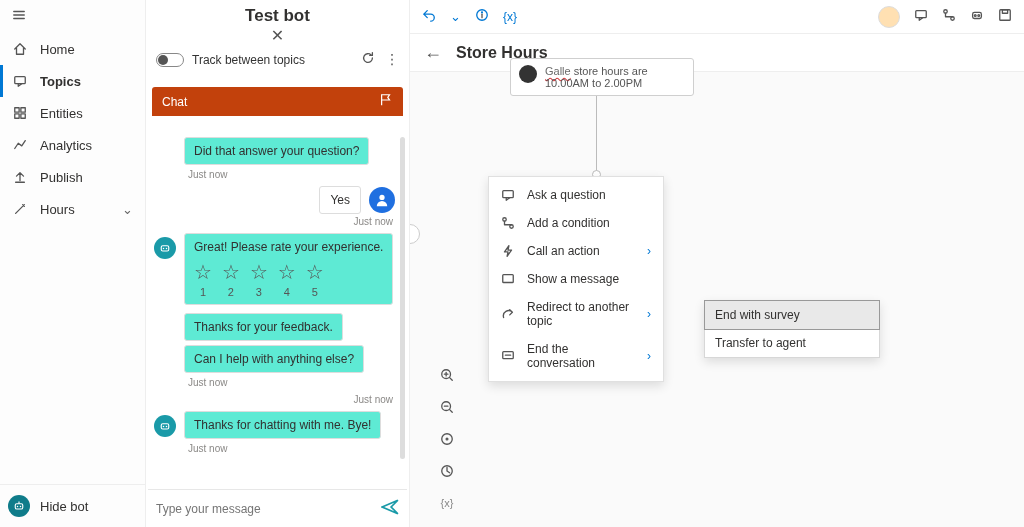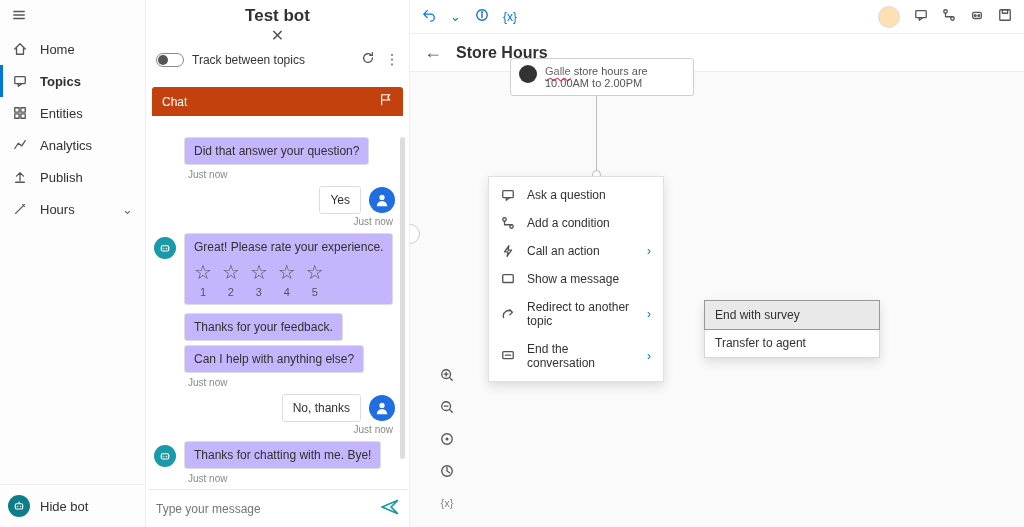--- a/index.html
+++ b/index.html
@@ -42,21 +42,21 @@
   .panel-sub .right { margin-left:auto; display:flex; gap:10px; color:#555; }
   .chat-header {
     background:#c2410c; color:#fff; font-size:12px; display:flex; align-items:center; justify-content:space-between;
     padding:6px 10px; margin: 11px 6px; border-top-left-radius:3px; border-top-right-radius:3px;
   }
   .chat-scroll { flex:1; padding:6px 8px 2px 6px; position:relative; overflow:hidden; border-bottom:1px solid #e7e7e7; margin:0 2px; }
   .chat-scroll::after{ content:""; position:absolute; right:2px; top:10px; bottom:30px; width:5px; background:#ddd; border-radius:3px;}
   .bot-row { display:flex; gap:8px; margin:4px 0; align-items:flex-start;}
   .bot-avatar { width:22px; height:22px; border-radius:50%; background:#1a9aa8; display:flex; align-items:center; justify-content:center; color:#fff; flex:0 0 22px; margin-top:4px;}
   .user-avatar { width:26px; height:26px; border-radius:50%; background:#1f6fe0; display:flex; align-items:center; justify-content:center; color:#fff; flex:0 0 26px;}
-  .bubble { border:1px solid #ddd; background:#c4b5fd; border-radius:3px; padding:6px 9px; font-size:12px; max-width: 200px;}
+  .bubble { border:1px solid #ddd; background:#5eead4; border-radius:3px; padding:6px 9px; font-size:12px; max-width: 200px;}
   .bubble-user { border:1px solid #ddd; background:#fff; border-radius:3px; padding:6px 10px; font-size:12px;}
   .row-right { display:flex; justify-content:flex-end; align-items:center; gap:8px; margin:4px 4px 0 0;}
   .ts { font-size:10px; color:#8a8886; margin:2px 0 6px 34px; }
   .ts-right { font-size:10px; color:#8a8886; text-align:right; margin: 2px 6px 6px 0;}
   .stars { display:flex; gap:10px; margin-top:6px;}
   .star-col { display:flex; flex-direction:column; align-items:center; gap:2px; font-size:11px; color:#555;}
   .chat-input { display:flex; align-items:center; padding:8px 10px; gap:6px;}
   .chat-input input { flex:1; border:none; outline:none; font-size:12px; background:transparent; color:#666;}
   .send { color:#1a9aa8; }
 
@@ -275,29 +275,20 @@
       </div>
 
       <div class="bot-row" style="margin-left:30px; margin-top:8px;">
         <div class="bubble">Thanks for your feedback.</div>
       </div>
       <div class="bot-row" style="margin-left:30px;">
         <div class="bubble">Can I help with anything else?</div>
       </div>
       <div class="ts">Just now</div>
 
-      <div class="row-right">
-        <div class="bubble-user">No, thanks</div>
-        <div class="user-avatar">
-          <svg width="14" height="14" viewBox="0 0 16 16">
-              <circle cx="8" cy="5" r="3" fill="#fff"></circle>
-              <path d="M2 15 A6 6 0 0 1 14 15" fill="#fff"></path>
-            </svg>
-        </div>
-      </div>
       <div class="ts-right">Just now</div>
 
       <div class="bot-row">
         <div class="bot-avatar">
           <svg width="12" height="12" viewBox="0 0 16 16">
               <rect x="3" y="5" width="10" height="7" rx="2" fill="none" stroke="#fff" stroke-width="1.5"></rect>
               <circle cx="6" cy="8.5" r="1" fill="#fff"></circle>
               <circle cx="10" cy="8.5" r="1" fill="#fff"></circle>
             </svg>
         </div>

